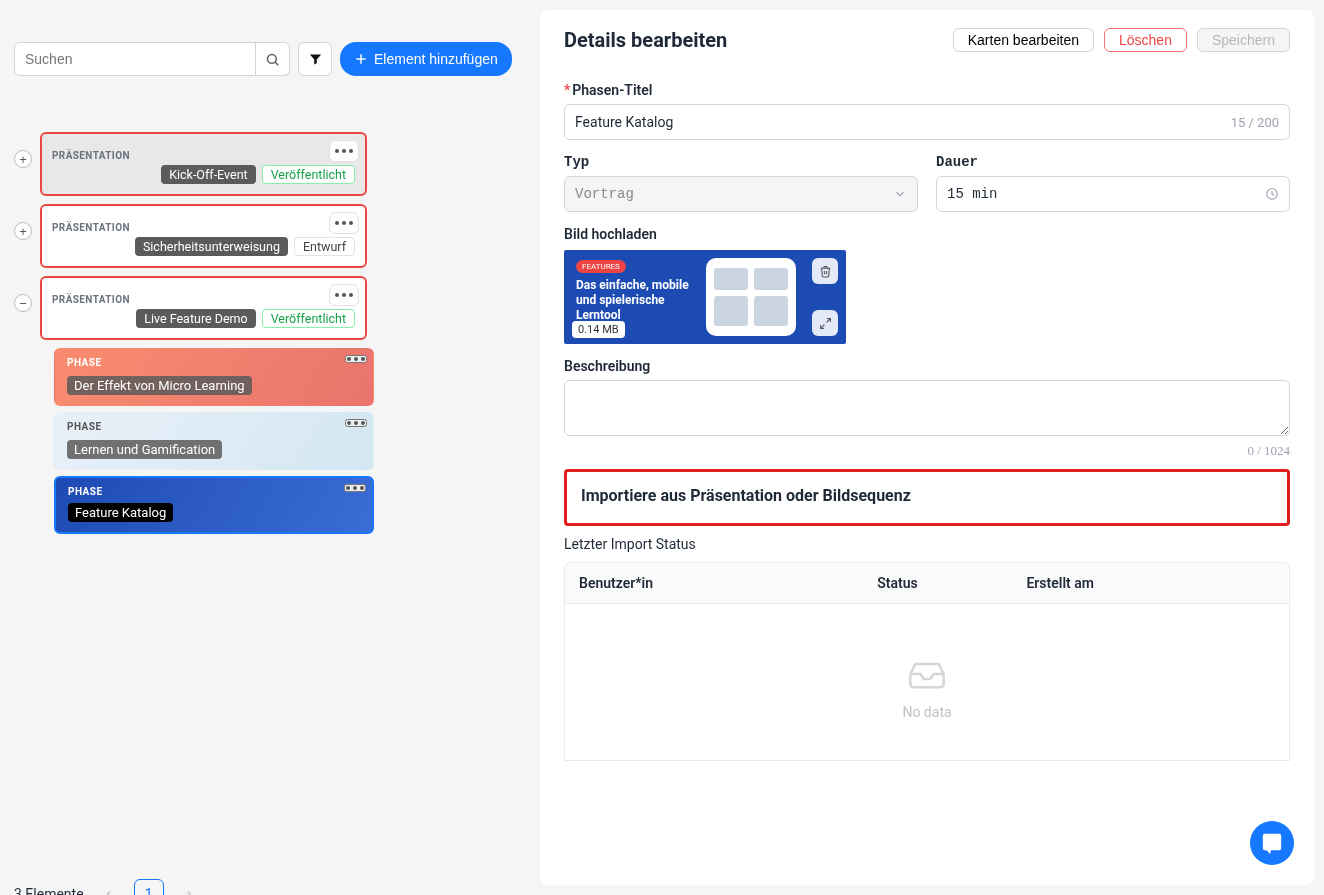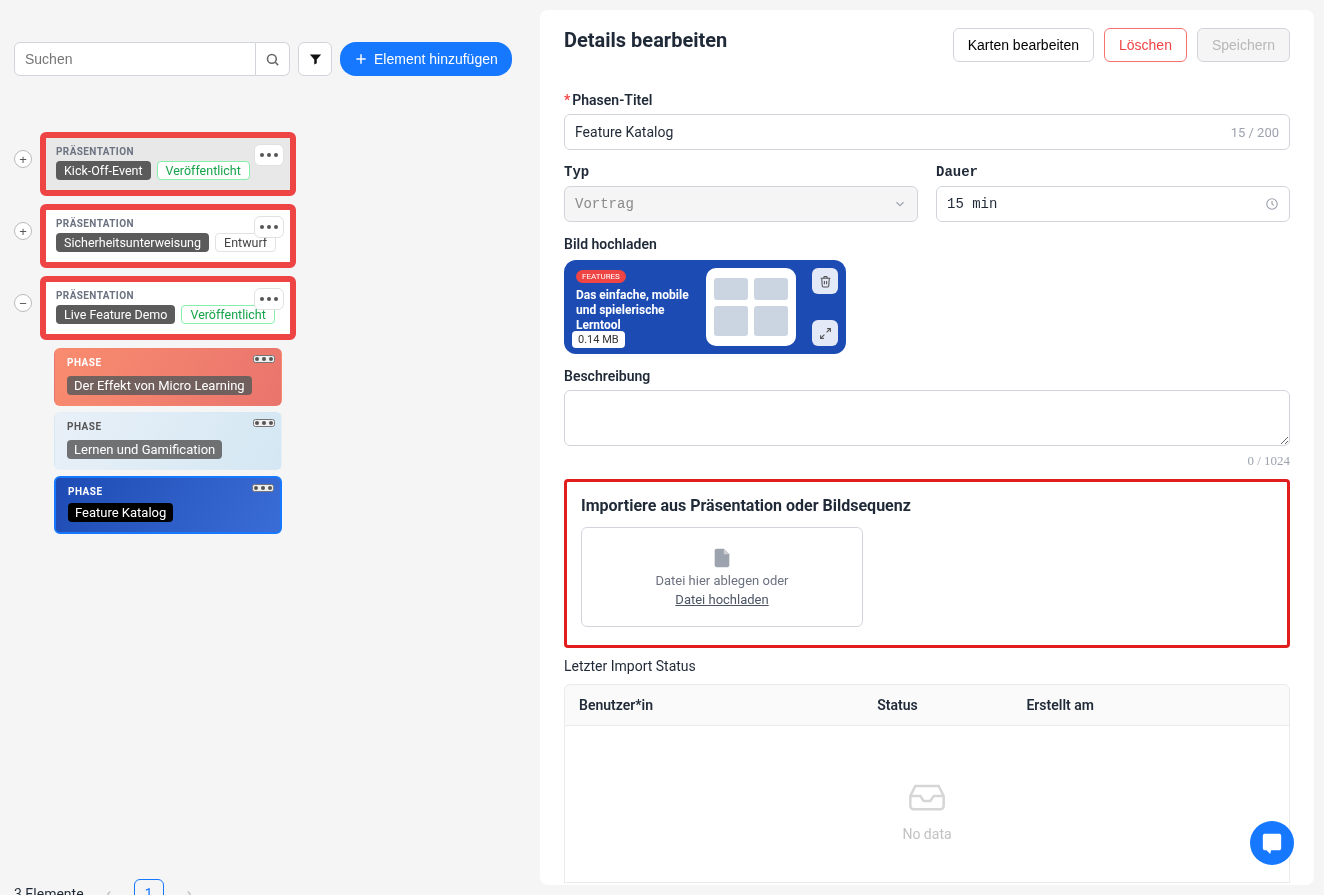--- a/index.html
+++ b/index.html
@@ -57,51 +57,51 @@
   .tree { margin-top: 56px; flex:1; overflow:auto; }
   .node-row { display:flex; align-items:flex-start; gap:0; margin-bottom:8px; position:relative; }
   .expand-btn {
     width:18px; height:18px; border:1px solid #bbb; border-radius:50%;
     background:#fff; display:flex; align-items:center; justify-content:center;
     font-size:13px; line-height:1; color:#555; cursor:pointer;
     position:absolute; left:0; top:18px;
   }
   .card {
     margin-left: 26px;
-    width: 256px;
+    width: 327px;
     border-radius:6px;
-    padding: 8px 10px 10px 10px;
+    padding: 16px 10px 10px 10px;
     background:#fff;
-    border:6px solid #ef4444;
+    border:2px solid #ef4444;
     position:relative;
   }
   .card.selected-top { background:#e8e8e8; }
   .card .dots-btn {
     position:absolute; top:6px; right:6px;
     width:30px; height:22px; border:1px solid #e1e1e1; border-radius:6px;
     background:#fff; display:flex; align-items:center; justify-content:center;
     cursor:pointer;
   }
   .dots-btn .d { display:flex; gap:3px; }
   .dots-btn .d span { width:4px; height:4px; border-radius:50%; background:#555; }
   .type-label { font-size:10px; font-weight:700; color:#6b7280; letter-spacing:0.4px; }
-  .chips { margin-top:4px; display:flex; gap:6px; align-items:center; }
+  .chips { margin-top:4px; display:flex; gap:6px; align-items:center;justify-content:flex-end; }
   .chip-title {
     background:#5b5b5b; color:#fff; font-size:12.5px; padding:2px 8px;
     border-radius:4px;
   }
   .chip-status {
     font-size:12.5px; padding:1px 8px; border-radius:4px;
     border:1px solid transparent;
   }
   .status-pub { border-color:#86efac; color:#16a34a; background:#fff; }
   .status-draft { border-color:#e2e2e2; color:#444; background:#fff; }
 
   .phase-card {
-    margin-left:40px; width:228px; height:58px; position:relative;
+    margin-left:40px; width:320px; height:58px; position:relative;
     border-radius:6px; overflow:hidden; margin-bottom:6px;
     border:1px solid transparent;
   }
   .phase-card.p1 { background: linear-gradient(120deg,#f98c6f,#e9746d); }
   .phase-card.p2 { background: linear-gradient(120deg,#e9f0f8,#d3e7f3); }
   .phase-card.p3 { background: linear-gradient(120deg,#1d4bb3,#3b6dd6); border:2px solid #1677ff; }
   .phase-card .plabel {
     position:absolute; left:12px; top:8px; font-size:10px; font-weight:700;
     letter-spacing:0.5px;
   }
@@ -122,26 +122,26 @@
     font-size:14px;
   }
 
   .right-panel {
     flex:1; background:#fff; margin:10px 10px 10px 0;
     border-radius:8px; display:flex; flex-direction:column; position:relative;
     overflow:hidden;
   }
   .right-scroll { overflow-y:auto; height:100%; }
   .detail-header {
-    display:flex; align-items:flex-start; justify-content:space-between;
+    display:flex; align-items:center; justify-content:space-between;
     padding:18px 24px 10px 24px;
   }
   .detail-title { font-size:20px; font-weight:700; }
   .hdr-actions { display:flex; gap:10px; }
-  .btn { height:34px; padding:0 14px; border-radius:6px; border:1px solid #d1d5db;
+  .btn { height:24px; padding:0 14px; border-radius:6px; border:1px solid #d1d5db;
     background:#fff; font-size:14px; cursor:pointer; }
   .btn.danger { border-color:#f87171; color:#ef4444; }
   .btn.disabled { color:#b7b7b7; background:#f5f5f5; cursor:default; }
   .form { padding: 6px 24px 40px 24px; }
   .field { margin-top:14px; }
   .field-row { display:flex; gap:18px;font-family:Liberation Mono, monospace; }
   .field-row > .field { flex:1; margin-top:14px; }
   .label { font-size:14px; font-weight:600; margin-bottom:6px; display:block; }
   .label .req { color:#ef4444; margin-right:2px; }
   .input-shell {
@@ -153,21 +153,21 @@
     border:none; outline:none; flex:1; font-size:14px; background:transparent; color:inherit;
     font-family:inherit;
   }
   .counter, .right-ic {
     position:absolute; right:10px; font-size:13px; color:#9ca3af;margin-left:6px;
   }
   .select-caret { width:14px; height:14px; color:#9ca3af; }
 
   .img-upload { margin-top:8px; }
   .thumb {
-    width:282px; height:94px; border-radius:12px; background:#1b4bb3;
+    width:282px; height:94px; border-radius:2px; background:#1b4bb3;
     position:relative; overflow:hidden; color:#fff;
   }
   .thumb .badge {
     position:absolute; top:10px; left:12px; font-size:8px;
     background:#ef4444; color:#fff; padding:2px 6px; border-radius:8px;
   }
   .thumb .bigtext {
     position:absolute; left:12px; top:28px; font-size:12px; font-weight:700;
     line-height:1.25; max-width:130px;
   }
@@ -439,28 +439,20 @@
     </div>
 
     <div class="field">
       <label class="label">Beschreibung</label>
       <textarea class="desc-area" style=""></textarea>
       <div class="desc-counter">0 / 1024</div>
     </div>
 
     <div class="import-box">
       <h3>Importiere aus Präsentation oder Bildsequenz</h3>
-      <div class="dropzone">
-        <svg width="22" height="22" viewBox="0 0 24 24" fill="#9ca3af">
-              <path d="M14 2H6a2 2 0 0 0-2 2v16a2 2 0 0 0 2 2h12a2 2 0 0 0 2-2V8l-6-6z"></path>
-              <path fill="#cfcfcf" d="M14 2v6h6"></path>
-            </svg>
-        <span>Datei hier ablegen oder</span>
-        <span class="dz-link">Datei hochladen</span>
-      </div>
     </div>
 
     <div class="status-sec">
       <div style="margin:8px 0 10px 0">Letzter Import Status</div>
       <div class="table-head">
         <div class="th1">Benutzer*in</div>
         <div class="th2">Status</div>
         <div class="th3">Erstellt am</div>
       </div>
       <div class="nodata">

